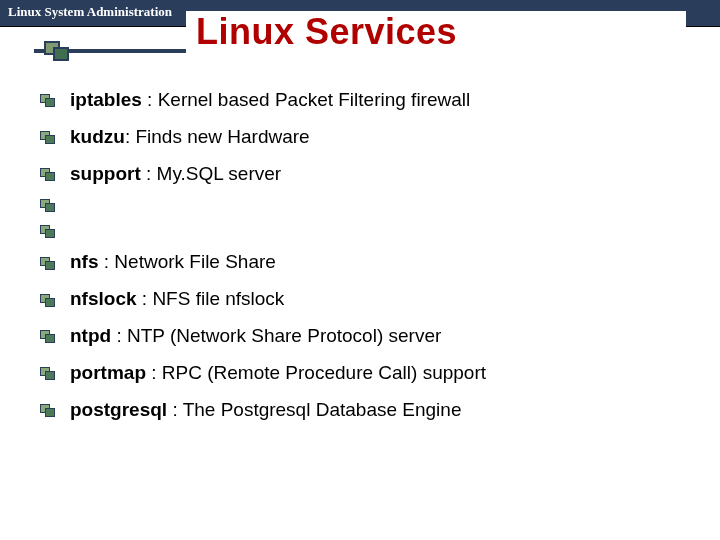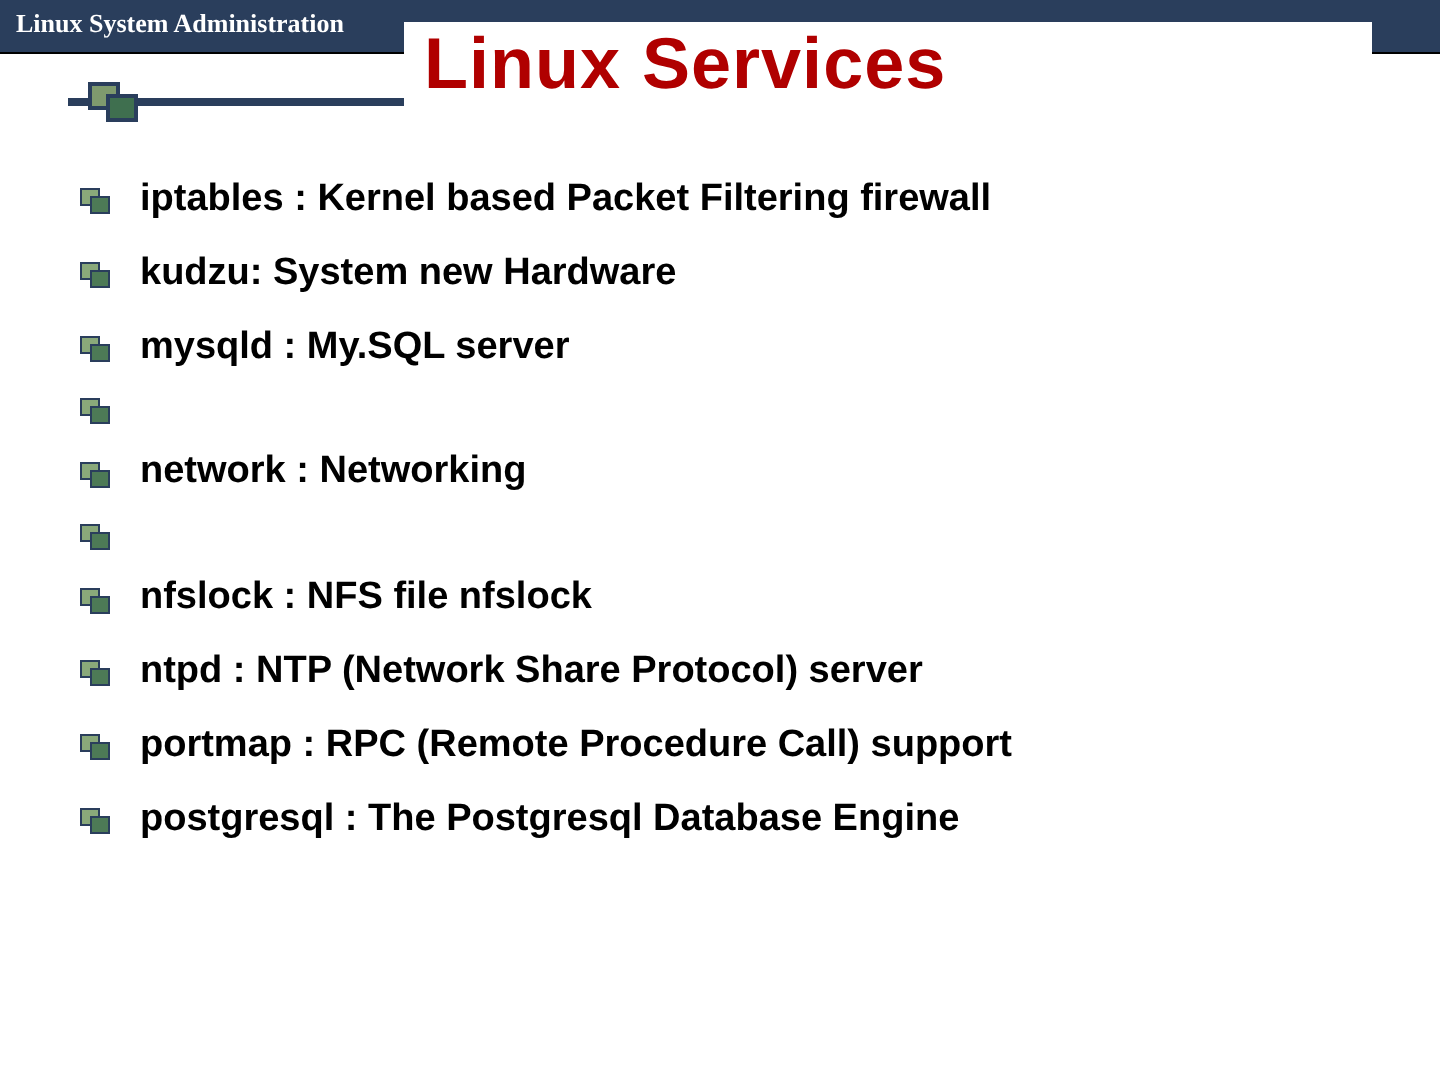--- a/index.html
+++ b/index.html
@@ -24,21 +24,21 @@
     position: relative;
     margin-top: 22px;
   }
   .title-line {
     border-top: 4px solid #2a3e5c;
     margin: 0 34px 0 34px;
   }
   .title-text {
     position: absolute;
     top: -38px;
-    left: 202px;
+    left: 186px;
     right: 34px;
     background: #fff;
     padding: 0 10px 4px 10px;
     color: #b00000;
     font-weight: bold;
     font-size: 36px;
     letter-spacing: 0.5px;
   }
   .title-deco {
     position: absolute;
@@ -77,21 +77,21 @@
   .bullet .bq {
     position: absolute;
     width: 8px;
     height: 7px;
     border: 1.5px solid #2a3e5c;
     background: #8aa97a;
   }
   .bullet .bq.a { left: 0; top: 0; }
   .bullet .bq.b { left: 5px; top: 4px; background:#4d7a56; }
   .svc { font-weight: bold; text-align: right; }
-  .desc { font-weight: bold; }
+  .desc { font-weight: normal; }
 </style>
 </head>
 <body>
 
 <div class="header-bar">
   <span>Linux System Administration</span>
 </div>
 
 <div class="title-wrap">
   <div class="title-deco">
@@ -109,47 +109,47 @@
         <div class="bq a"></div>
         <div class="bq b"></div>
       </div>
     <span><span class="svc">iptables</span><span class="desc"><span> : </span><span>Kernel based Packet Filtering firewall</span></span></span>
   </div>
   <div class="item">
     <div class="bullet">
         <div class="bq a"></div>
         <div class="bq b"></div>
       </div>
-    <span><span class="svc">kudzu</span><span class="desc"><span>: </span><span>System new Hardware</span></span></span>
+    <span><span class="svc">kudzu</span><span class="desc"><span>: </span><span>Finds new Hardware</span></span></span>
   </div>
   <div class="item">
     <div class="bullet">
         <div class="bq a"></div>
         <div class="bq b"></div>
       </div>
-    <span><span class="svc">mysqld</span><span class="desc"><span> : </span><span>My.SQL server</span></span></span>
+    <span><span class="svc">support</span><span class="desc"><span> : </span><span>My.SQL server</span></span></span>
   </div>
   <div class="item">
     <div class="bullet">
         <div class="bq a"></div>
         <div class="bq b"></div>
       </div>
   </div>
   <div class="item">
     <div class="bullet">
         <div class="bq a"></div>
         <div class="bq b"></div>
       </div>
-    <span><span class="svc">network</span><span class="desc"><span> : </span><span>Networking</span></span></span>
   </div>
   <div class="item">
     <div class="bullet">
         <div class="bq a"></div>
         <div class="bq b"></div>
       </div>
+    <span><span class="svc">nfs</span><span class="desc"><span> : </span><span>Network File Share</span></span></span>
   </div>
   <div class="item">
     <div class="bullet">
         <div class="bq a"></div>
         <div class="bq b"></div>
       </div>
     <span><span class="svc">nfslock</span><span class="desc"><span> : </span><span>NFS file nfslock</span></span></span>
   </div>
   <div class="item">
     <div class="bullet">

